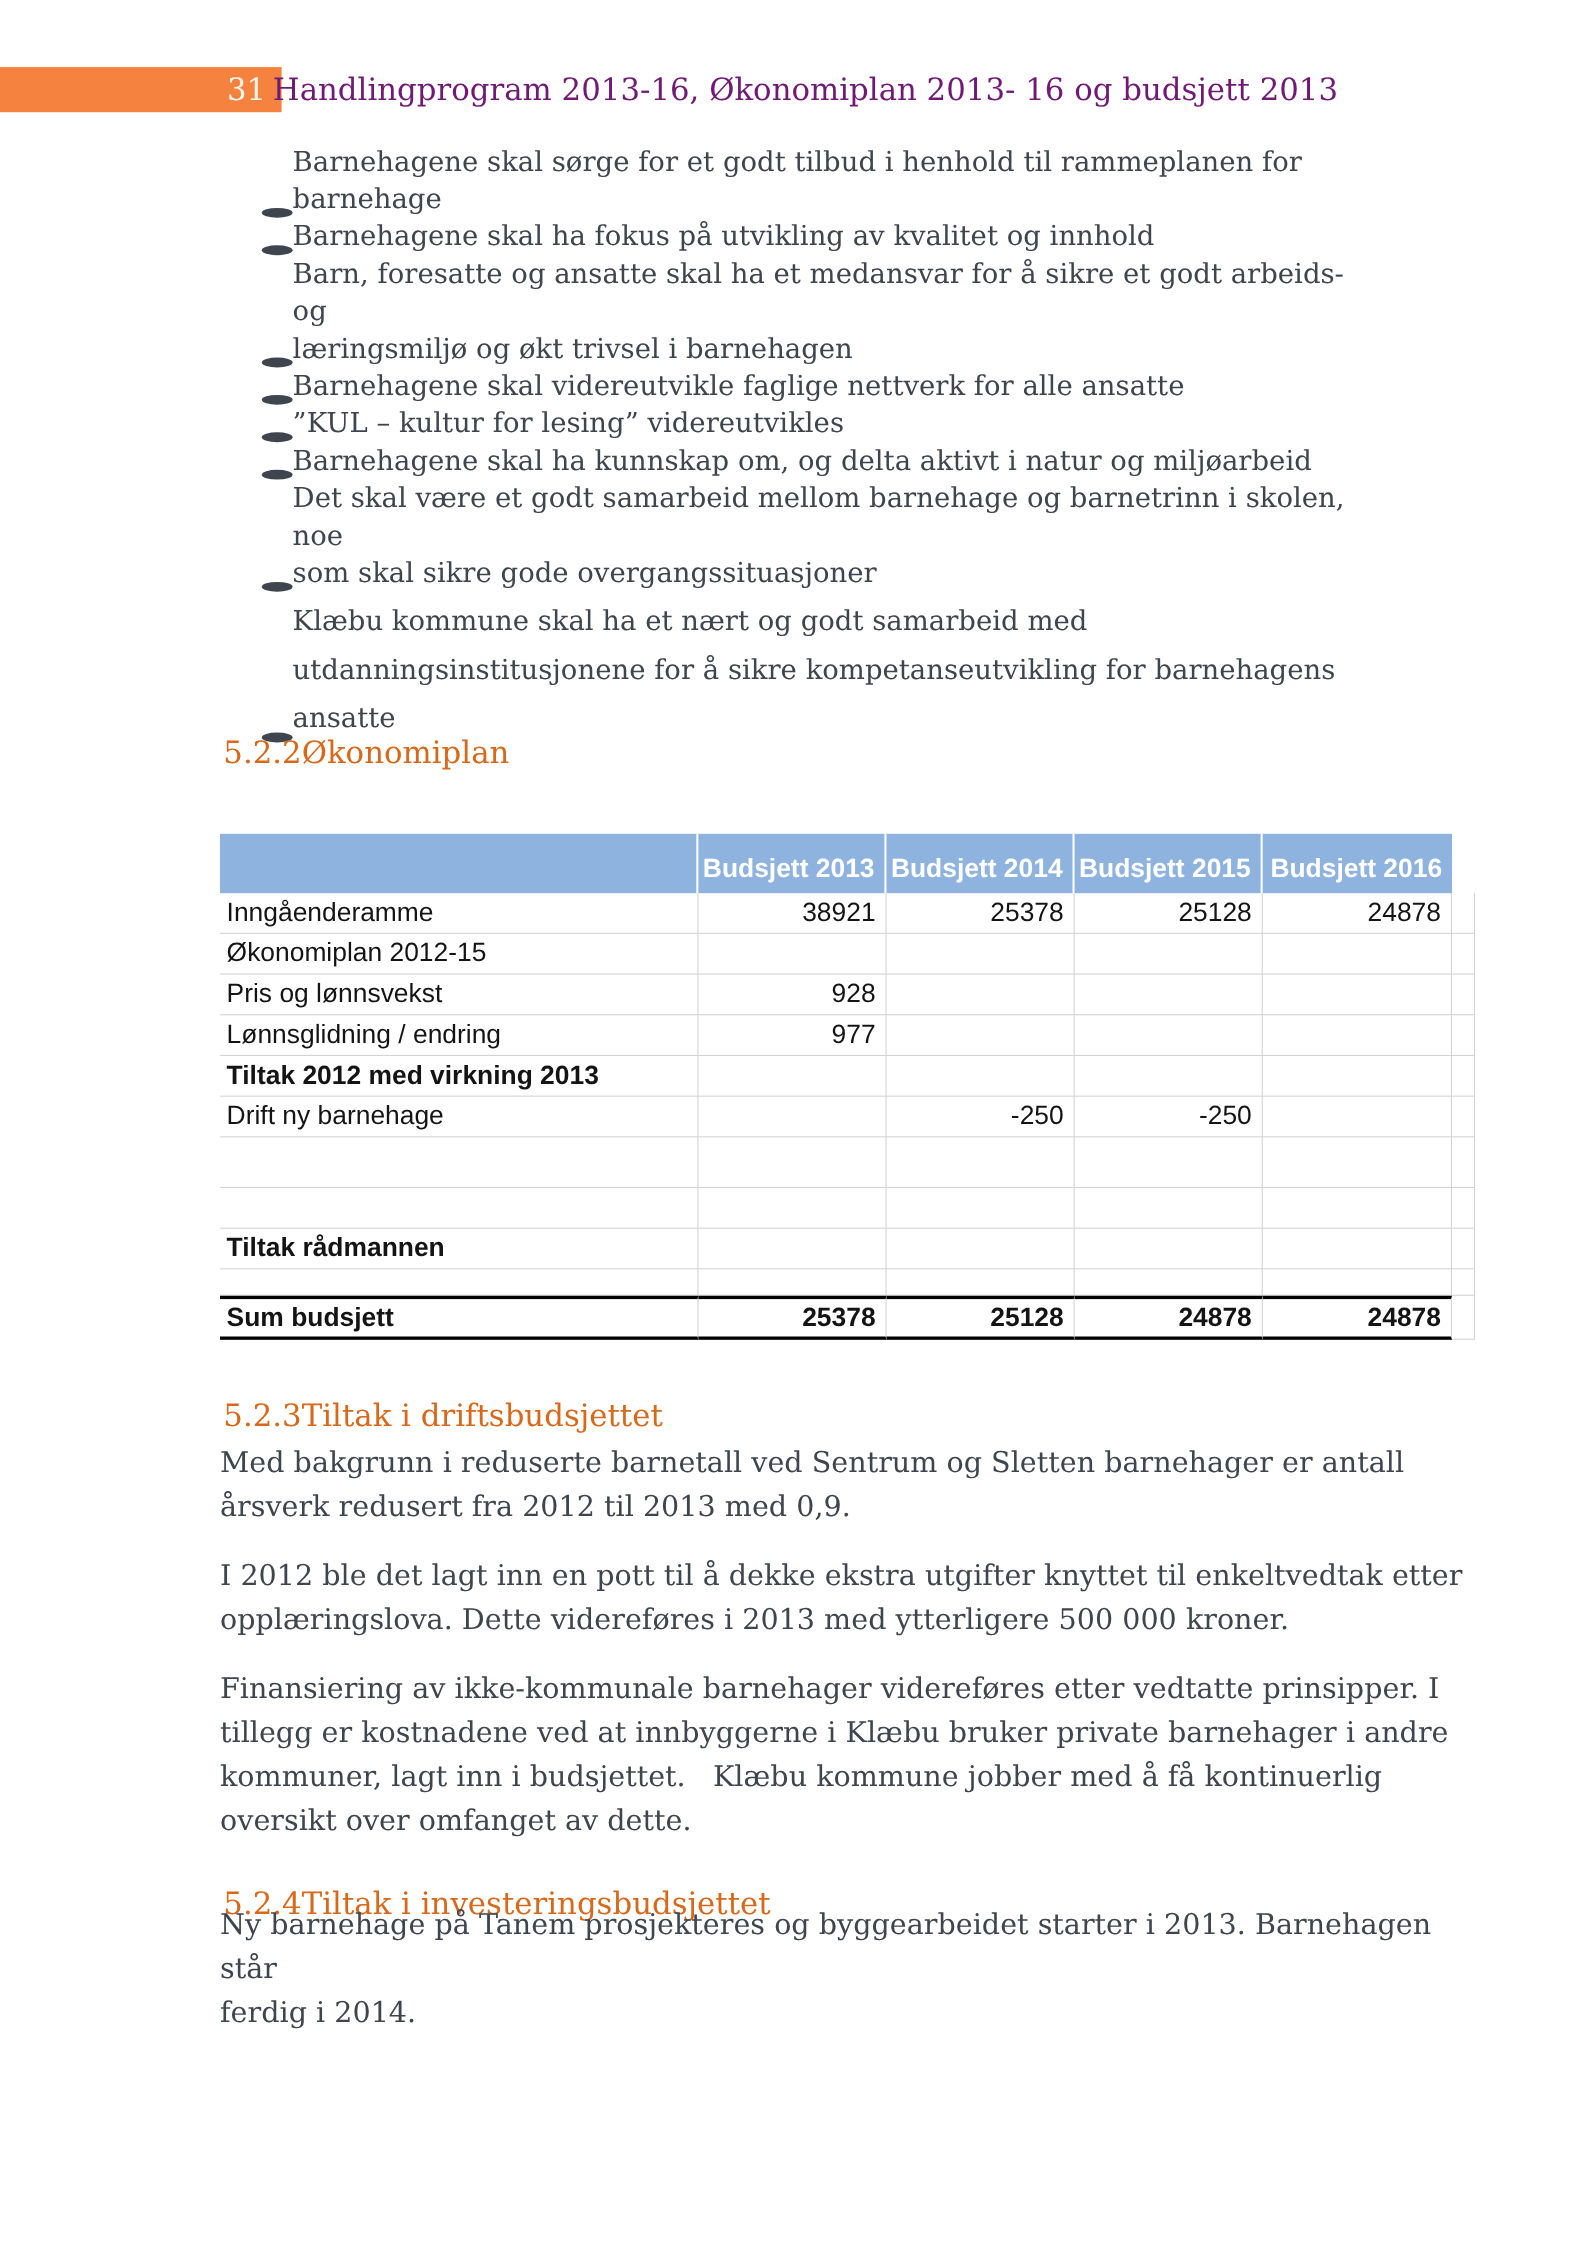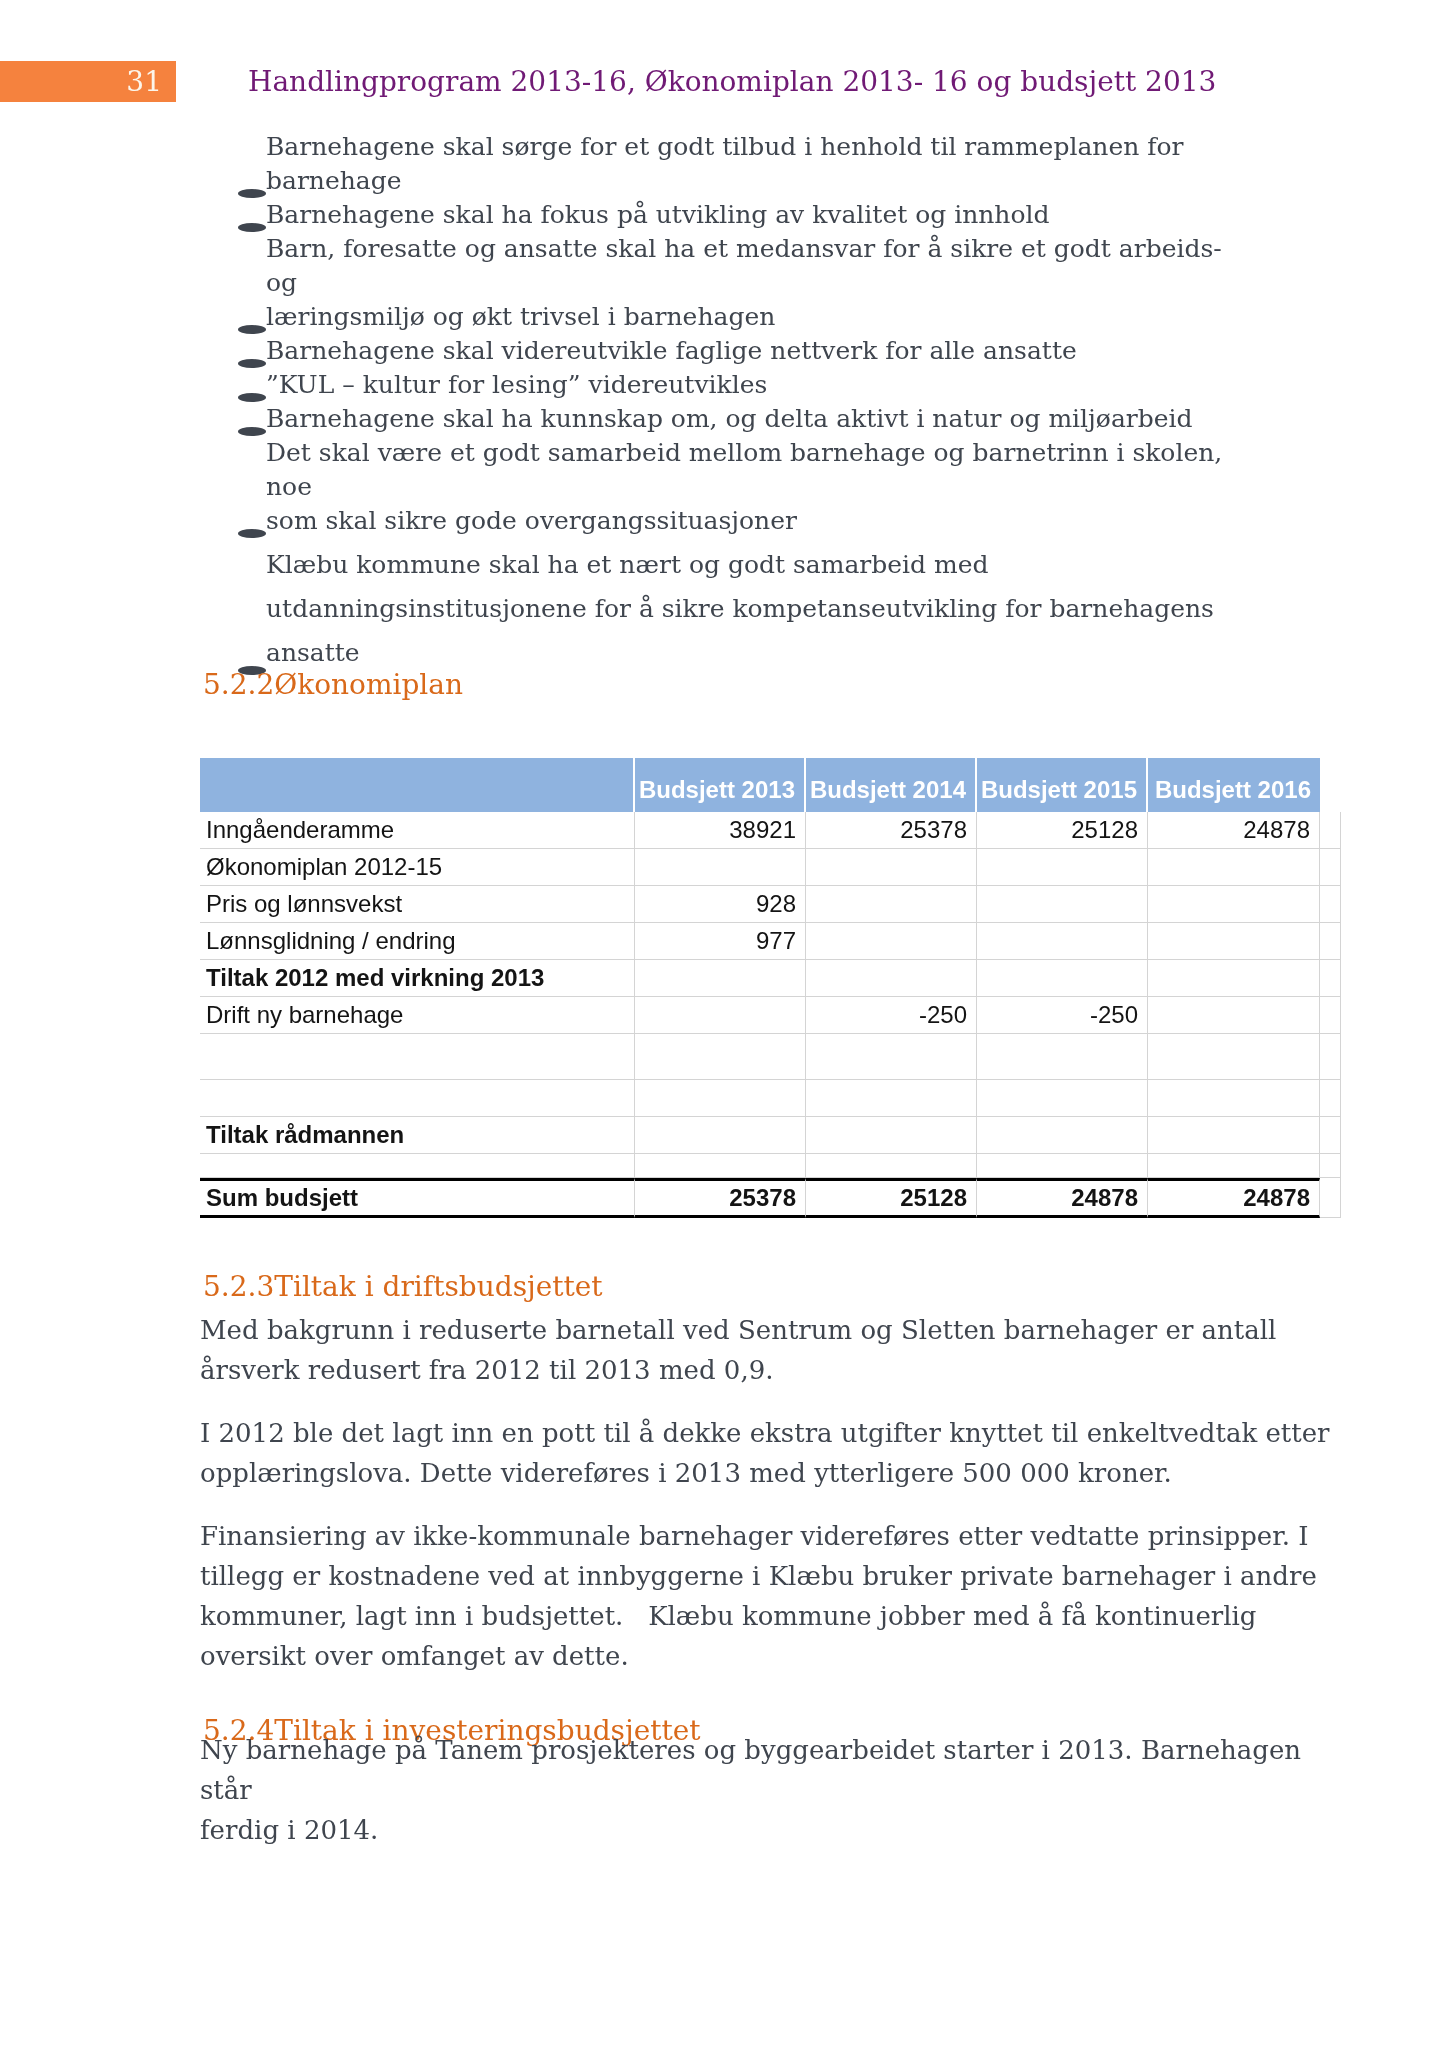--- a/index.html
+++ b/index.html
@@ -1,20 +1,20 @@
 <!DOCTYPE html>
 <html><head>
 <meta charset="utf-8">
 <style>
   html,body{margin:0;padding:0;background:#ffffff;}
   .page{position:relative;width:1448px;height:2048px;background:#ffffff;overflow:hidden;
         font-family:"DejaVu Serif", serif;color:#3f454e;}
 
   
-  .topbar{position:absolute;top:61px;left:0;width:176px;height:41px;background:#f5823e;}
+  .topbar{position:absolute;top:61px;left:0;width:256px;height:41px;background:#f5823e;}
   .page-num{position:absolute;top:0;right:14px;height:41px;line-height:41px;
             color:#fcf5ea;font-size:28px;}
   .doc-title{position:absolute;top:61px;left:248px;height:41px;line-height:41px;
              font-size:28px;color:#701a75;white-space:nowrap;}
 
   
   .bullets{position:absolute;top:130px;left:238px;width:1000px;}
   .bullet-item{display:flex;align-items:flex-end;}
   .bullet-marker{flex:0 0 28px;margin-top:13px;width:9px;height:9px;min-width:9px;
                  border-radius:50%;background:#3f454e;display:inline-block;}

